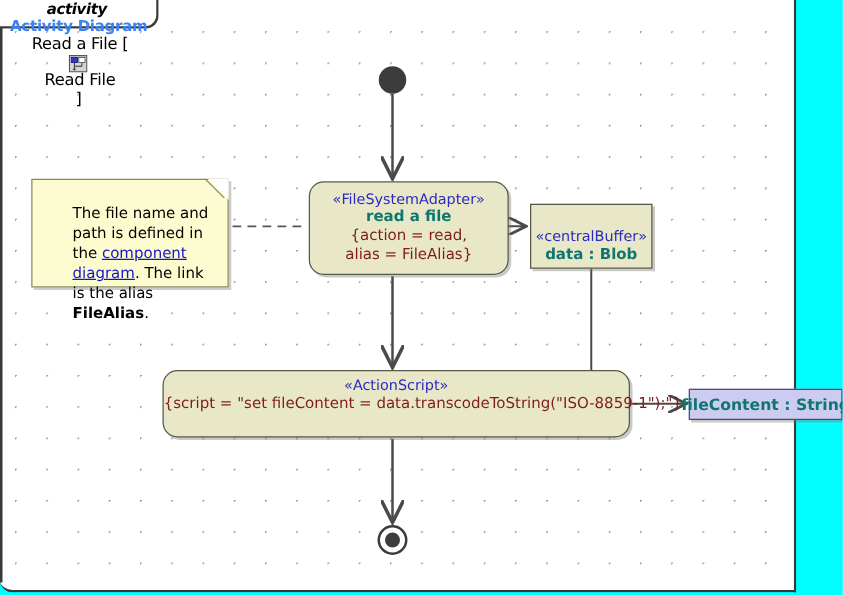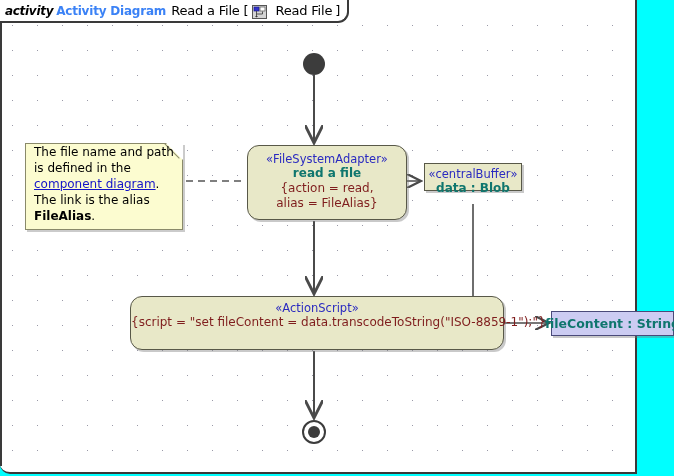--- a/index.html
+++ b/index.html
@@ -55,20 +55,21 @@
     height: 21px;
     background: #FFFFFF;
     border-right: 2px solid #3a3a3a;
     border-bottom: 2px solid #3a3a3a;
     border-bottom-right-radius: 11px;
     display: flex;
     align-items: center;
     padding: 0 7px 0 5px;
     white-space: nowrap;
     z-index: 6;
+    flex-direction: column;
   }
   #header-tab .kw {
     font-size: 12px;
     font-weight: bold;
     font-style: italic;
     color: #000;
     letter-spacing: -0.3px;
   }
   #header-tab .tname {
     font-size: 12px;
@@ -176,25 +177,26 @@
     content: "";
     position: absolute;
     left: -1px; top: 6px;
     width: 25px; height: 1px;
     background: #8a8a6a;
     transform: rotate(45deg);
     transform-origin: center;
   }
   #note-text {
     position: relative;
-    padding: 0 8px 0 8px;
+    padding: 18px 8px 0 8px;
     font-size: 12px;
     line-height: 16px;
     color: #000;
     z-index: 2;
+    margin-left: 24px;
   }
   #note-text a {
     color: #1414C8;
     text-decoration: underline;
   }
   #note-text b { font-weight: bold; }
 
   
   .action-node {
     position: absolute;
@@ -214,26 +216,26 @@
     left: 130px; top: 296px;
     width: 374px; height: 54px;
     padding-top: 4px;
   }
   #transcode .props { font-size: 12px; }
 
   
   #central-buffer {
     position: absolute;
     left: 424px; top: 163px;
-    width: 98px; height: 28px;
+    width: 98px; height: 52px;
     background: #E8E8C8;
     border: 1px solid #585848;
     box-sizing: border-box;
     box-shadow: 2px 2px 0 rgba(120,120,120,0.40);
-    padding-top: 3px;
+    padding-top: 18px;
     z-index: 3;
   }
   #file-content {
     position: absolute;
     left: 551px; top: 311px;
     width: 123px; height: 25px;
     background: #CCCCF2;
     border: 1px solid #4a4a7a;
     box-sizing: border-box;
     box-shadow: 2px 2px 0 rgba(120,120,120,0.40);

